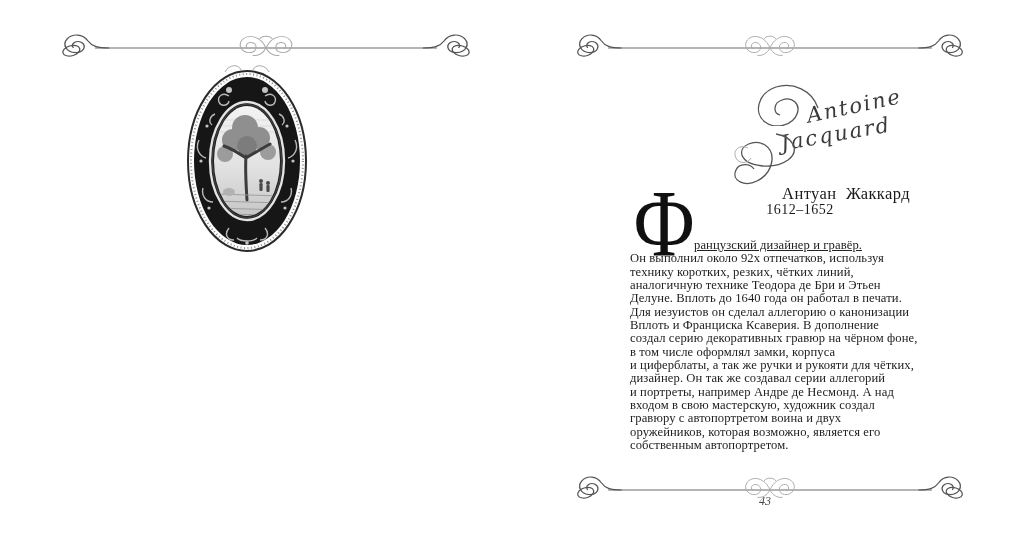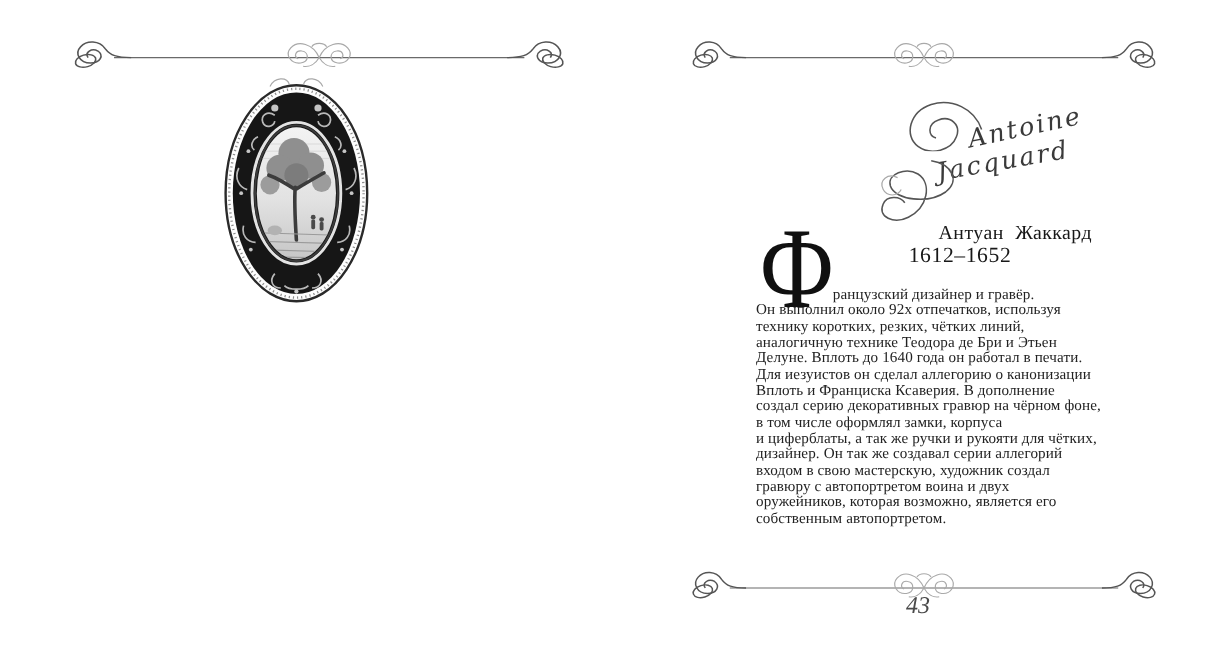--- a/index.html
+++ b/index.html
@@ -19,35 +19,35 @@
             font-family:"DejaVu Serif","Liberation Serif",serif;letter-spacing:2px;}
   .sig-antoine{left:806px;top:94px;font-size:21px;transform:rotate(-12deg);}
   .sig-jacquard{left:780px;top:122px;font-size:21px;transform:rotate(-10deg);}
   .sig-flourish{position:absolute;}
   .sig-flourish svg{display:block;width:100%;height:100%;}
 
   
   .title{position:absolute;left:690px;top:184px;width:220px;text-align:right;
          font-size:16.5px;letter-spacing:.4px;word-spacing:5px;color:#181818;}
   .years{position:absolute;left:690px;top:202px;width:220px;text-align:center;
-         font-size:18px;letter-spacing:.5px;color:#181818;}
+         font-size:14px;letter-spacing:.5px;color:#181818;}
 
   
   .bodytext{position:absolute;left:630px;top:239px;width:292px;
             font-size:12.6px;line-height:13.35px;letter-spacing:.1px;color:#222;}
   .bodytext .line{white-space:nowrap;}
-  .bodytext .line.first{padding-left:64px;}
+  .bodytext .line.first{padding-left:64px;text-decoration:underline;}
   .dropcap{position:absolute;left:633px;top:176px;width:70px;height:95px;
            font-size:96px;line-height:95px;color:#101010;
            transform:scaleX(.82);transform-origin:left top;
            font-family:"Liberation Serif",serif;}
 
   
   .pagenum{position:absolute;left:735px;top:494px;width:60px;text-align:center;
-           font-size:20px;font-style:italic;color:#4a4a4a;}
+           font-size:12px;font-style:italic;color:#4a4a4a;}
 
   .orn{stroke:#555;fill:none;stroke-width:1.3;}
   .orn-light{stroke:#a9a9a9;fill:none;stroke-width:1;}
 </style>
 </head>
 <body>
 
 <div class="stage">
 
   <svg width="0" height="0" style="position:absolute">
@@ -191,20 +191,21 @@
       <div class="line">Он выполнил около 92х отпечатков, используя</div>
       <div class="line">технику коротких, резких, чётких линий,</div>
       <div class="line">аналогичную технике Теодора де Бри и Этьен</div>
       <div class="line">Делуне. Вплоть до 1640 года он работал в печати.</div>
       <div class="line">Для иезуистов он сделал аллегорию о канонизации</div>
       <div class="line">Вплоть и Франциска Ксаверия. В дополнение</div>
       <div class="line">создал серию декоративных гравюр на чёрном фоне,</div>
       <div class="line">в том числе оформлял замки, корпуса</div>
       <div class="line">и циферблаты, а так же ручки и рукояти для чётких,</div>
       <div class="line">дизайнер. Он так же создавал серии аллегорий</div>
+      <div class="line">и портреты, например Андре де Несмонд. А над</div>
       <div class="line">входом в свою мастерскую, художник создал</div>
       <div class="line">гравюру с автопортретом воина и двух</div>
       <div class="line">оружейников, которая возможно, является его</div>
       <div class="line">собственным автопортретом.</div>
     </div>
 
     <div class="divider" style="left:575px;top:470px;width:390px;">
       <svg viewBox="0 0 400 44" preserveAspectRatio="none" aria-hidden="true">
           <use href="#divider"></use>
         </svg>

